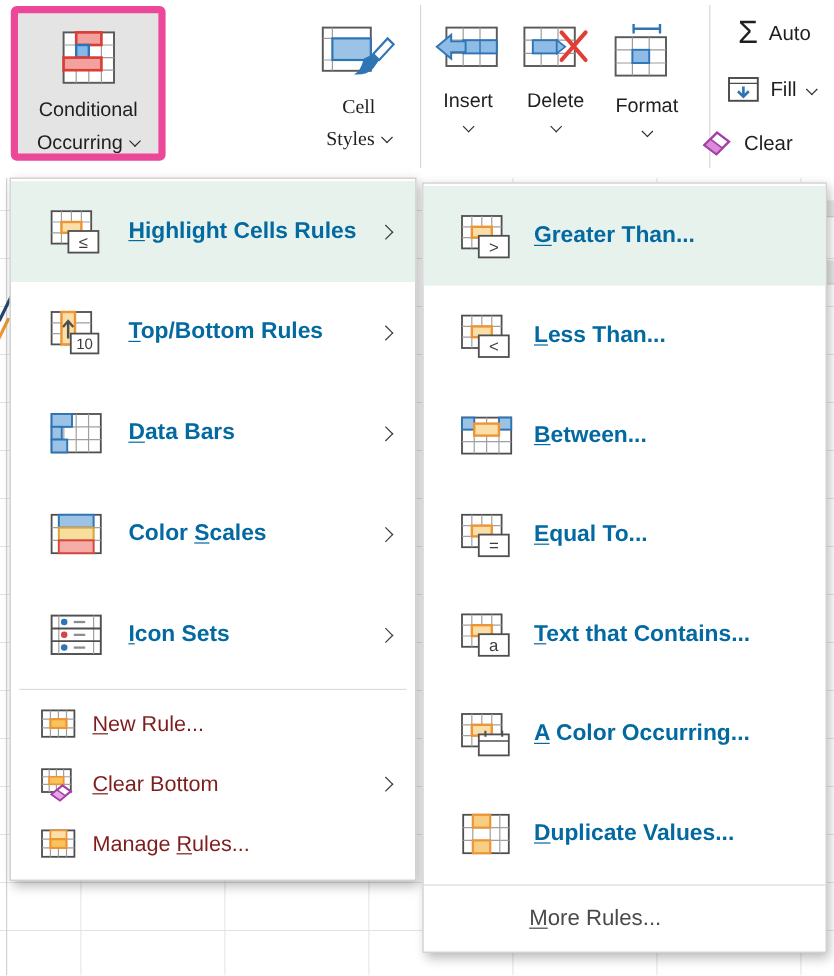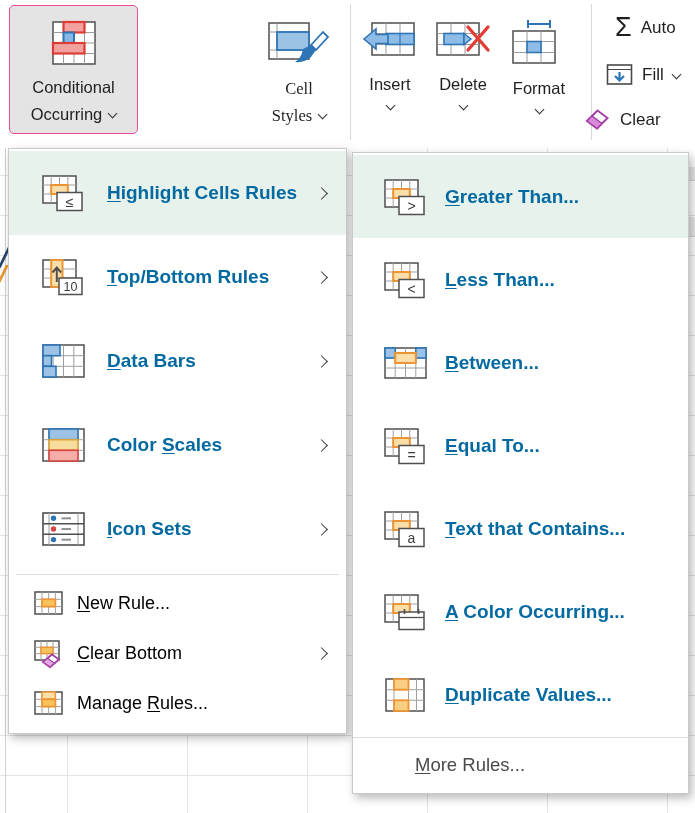--- a/index.html
+++ b/index.html
@@ -19,21 +19,21 @@
   .m-artifact .bar { position:absolute; width:3px; }
   .m-artifact .b1 { height:22px; top:0; left:3px; background:#24466e; transform:skewX(-26deg); }
   .m-artifact .b2 { height:24px; top:19px; left:0; background:#e8962e; transform:skewX(-26deg); }
 
   
   .ribbon { position:absolute; left:0; top:0; width:695px; height:148px; background:#fff; }
   .rb-big { position:absolute; top:5px; height:129px; display:flex; flex-direction:column;
     align-items:center; justify-content:flex-start; padding-top:14px; cursor:default;
     border-radius:5px; color:#1f1f1f; font-size:16.5px; }
   .rb-big .lbl { line-height:27px; white-space:nowrap; }
-  .rb-pressed { background:#e4e4e4; border:1px solid #ec4899; }
+  .rb-pressed { background:#e4e4e4; border:6px solid #ec4899; }
   .rb-icon { margin-bottom:8px; }
   .ribbon-divider { position:absolute; top:4px; width:1px; height:136px; background:#d8d8d8; }
   .rb-right { position:absolute; display:flex; align-items:center; gap:9px;
     font-size:17px; color:#1f1f1f; white-space:nowrap; cursor:default; }
   .sigma { font-size:27px; font-weight:400; line-height:1; }
 
   .chev-d { display:inline-block; width:7px; height:7px; border-right:1.6px solid #2f2f2f;
     border-bottom:1.6px solid #2f2f2f; transform:rotate(45deg); vertical-align:3px; margin-left:7px; }
   .chev-solo { margin:4px 0 0 0; }
 
@@ -45,27 +45,27 @@
 
   .mi { display:flex; align-items:center; cursor:default; }
   .mi.big { height:84px; padding:0 14px 0 32px; }
   .submenu .mi.big { height:83px; padding:0 14px 0 30px; }
   .mi.small { height:50px; padding:0 14px 0 24px; }
   .mi.selected { background:#e7f2ec; }
   .mi-icon { flex:0 0 auto; margin-right:20px; display:flex; }
   .submenu .mi-icon { margin-right:16px; }
   .mi.small .mi-icon { margin-right:12px; }
   .mi-label { flex:1 1 auto; font-size:19px; font-weight:700; color:#0369a1; white-space:nowrap; }
-  .mi.small .mi-label { font-size:18px; font-weight:400; color:#000000; }
+  .mi.small .mi-label { font-size:18px; font-weight:400; color:#7f1d1d; }
   .key { text-decoration:underline; text-underline-offset:2px; }
   .chev-r { flex:0 0 auto; width:9px; height:9px; border-top:1.7px solid #3a3a3a;
     border-right:1.7px solid #3a3a3a; transform:rotate(45deg); margin-right:6px; }
   .menu-sep { height:1px; background:#dcdcdc; margin:3px 7px; }
   .submenu .menu-sep { margin:1px 0; }
-  .more-rules { height:52px; display:flex; align-items:center; padding-left:62px;
+  .more-rules { height:52px; display:flex; align-items:center; padding-left:88px;
     font-size:18.5px; color:#4a4a4a; cursor:default; }
 
   svg { display:block; }
   .bt { font-size:14px; fill:#3c3c3c; font-family:"Liberation Sans",sans-serif; }
   .bt10 { font-size:12.5px; fill:#3c3c3c; font-family:"Liberation Sans",sans-serif; }
 </style>
 </head>
 <body>
 
 <div class="sheet-bg"></div>

